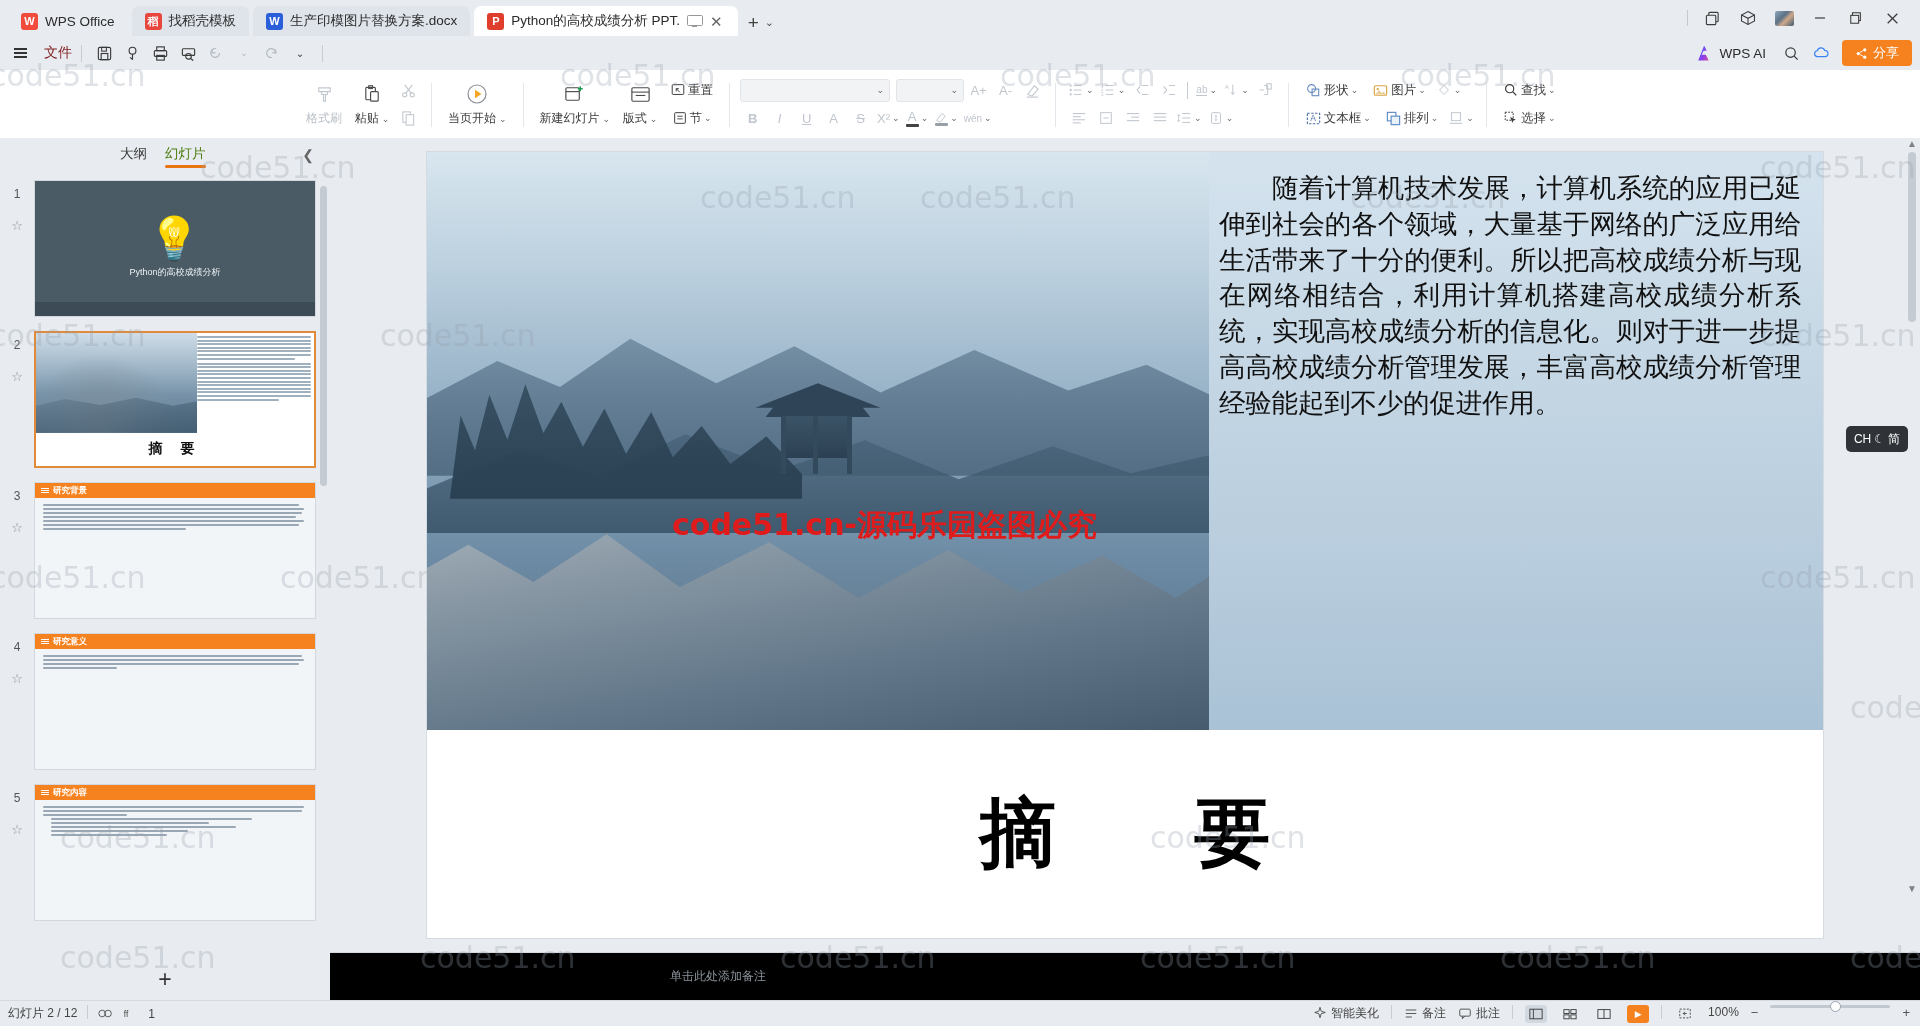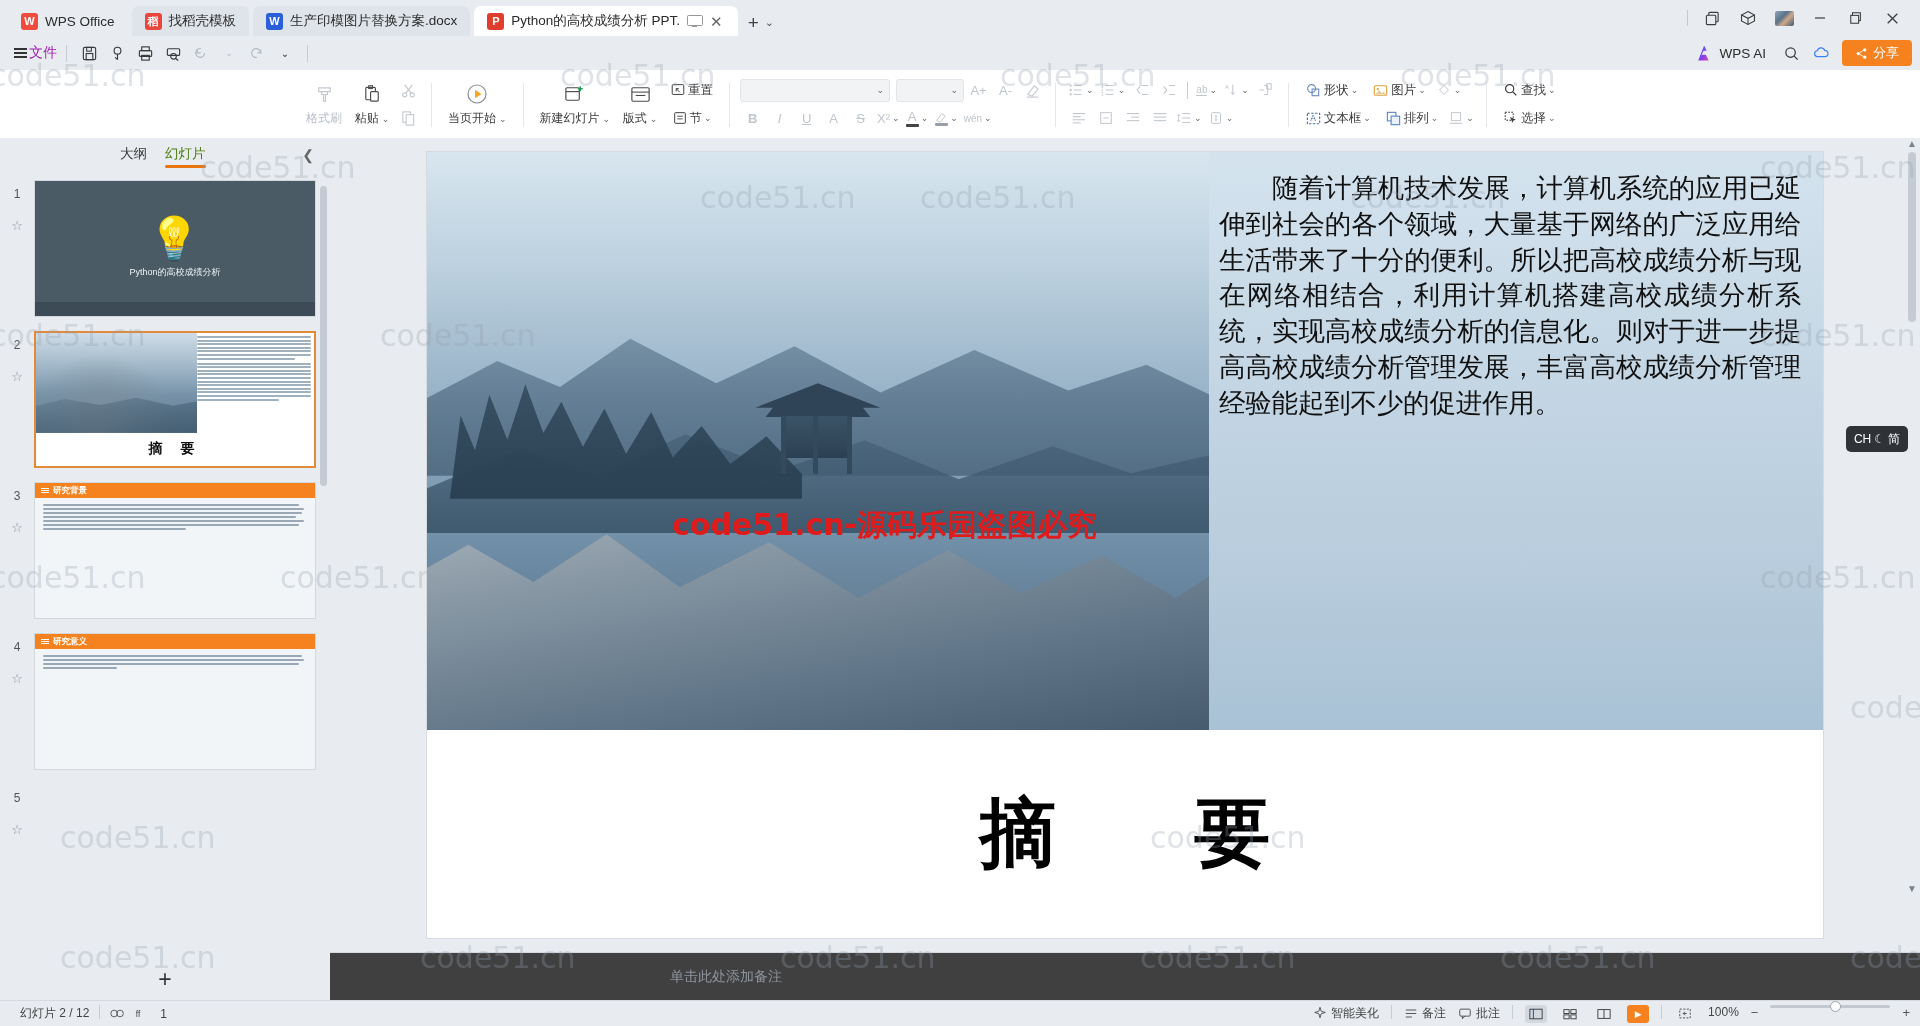--- a/index.html
+++ b/index.html
@@ -60,22 +60,22 @@
     width: 19px; height: 15px; border-radius: 2px;
     background: linear-gradient(135deg,#8fa9bd 0%, #5b7186 40%, #cfa88a 60%, #3e5a70 100%);
   }
 
   
   .menubar {
     height: 34px; flex: 0 0 34px; background: #e8ecf0;
     display: flex; align-items: center; position: relative;
   }
   .mfile {
-    display: flex; align-items: center; gap: 2px; margin-left: 14px;
-    font-size: 14px; color: #a21caf;
+    display: flex; align-items: center; gap: 17px; margin-left: 14px;
+    font-size: 14px; color: #7f1d1d;
   }
   .hamb { display: inline-flex; flex-direction: column; gap: 2.5px; }
   .hamb i { display: block; width: 13px; height: 1.6px; background: #333; }
   .qsep { width: 1px; height: 17px; background: #c6ccd4; margin: 0 9px; }
   .qgroup { display: flex; align-items: center; gap: 2px; }
   .qbtn {
     width: 26px; height: 24px; display: flex; align-items: center; justify-content: center;
     color: #3a3a3a;
   }
   .qbtn.dim { color: #b3bac2; }
@@ -268,40 +268,40 @@
   }
   .ptxt + .ptxt { margin-top: 0; }
   .slide-bottom {
     height: 208px; background: #fff; display: flex; align-items: center; justify-content: center;
   }
   .title-cn {
     font-size: 76px; font-weight: bold; letter-spacing: 56px; color: #000;
     text-indent: 56px; font-family: "DejaVu Sans", "Liberation Sans", sans-serif;
   }
   .notes {
-    height: 48px; flex: 0 0 48px; border-top: 1px solid #d5dae0; background: #404040;
-    display: flex; align-items: center; padding-left: 340px; font-size: 14px; color: #8d949c;
+    height: 48px; flex: 0 0 48px; border-top: 1px solid #d5dae0; background: #000000;
+    display: flex; align-items: center; padding-left: 340px; font-size: 12px; color: #8d949c;
   }
   .v-scroll { position: absolute; right: 4px; top: 14px; width: 8px; height: 170px; background: #c4cbd3; border-radius: 5px; }
   .v-up { position: absolute; right: 3px; top: 0px; font-size: 10px; color: #7a828b; }
   .v-dn { position: absolute; right: 3px; bottom: 58px; font-size: 10px; color: #7a828b; }
 
   
   .imebadge {
     position: absolute; right: 12px; top: 288px; width: 62px; height: 26px;
     background: #2f3337; color: #fff; border-radius: 5px;
     display: flex; align-items: center; justify-content: center; gap: 3px; font-size: 12px;
   }
 
   
   .statusbar {
     height: 26px; flex: 0 0 26px; background: #e8ecf0; border-top: 1px solid #d5dae0;
     display: flex; align-items: center; font-size: 12px; color: #444; position: relative;
   }
-  .sb-l { display: flex; gap: 10px; padding-left: 20px; }
+  .sb-l { display: flex; gap: 10px; padding-left: 8px; }
   .sb-r { position: absolute; right: 10px; display: flex; align-items: flex-start; gap: 12px; }
   .sb-item { display: flex; align-items: center; gap: 4px; white-space: nowrap; }
   .sb-sep { width: 1px; height: 14px; background: #c6ccd4; }
   .viewbtn { width: 22px; height: 18px; display: flex; align-items: center; justify-content: center; }
   .viewbtn.active { background: #d2d8e0; border-radius: 3px; }
   .playbtn {
     width: 22px; height: 18px; background: #f5821f; border-radius: 3px;
     display: flex; align-items: center; justify-content: center; color: #fff; font-size: 9px;
   }
   .zslider { width: 120px; height: 3px; background: #c2c8d0; border-radius: 2px; position: relative; }
@@ -912,20 +912,40 @@
                 <i style="width:97%"></i>
                 <i style="width:28%"></i>
             </div>
           </div>
         </div>
 
         <div class="srow-item">
           <div class="snum">
             <span class="n">5</span>
             <span class="star">☆</span>
+          </div>
+          <div class="sthumb">
+            <div class="tc-head">
+              <span class="tc-burger">
+                  <i></i>
+                  <i></i>
+                  <i></i>
+                </span>
+              <span>研究内容</span>
+            </div>
+            <div class="tc-body">
+              <i style="width:99%"></i>
+                <i style="width:98%"></i>
+                <i style="width:32%"></i>
+              <i style="width:76%;margin-left:8px"></i>
+                <i style="width:60%;margin-left:8px"></i>
+                <i style="width:70%;margin-left:8px"></i>
+                <i style="width:52%;margin-left:8px"></i>
+                <i style="width:44%;margin-left:8px"></i>
+            </div>
           </div>
         </div>
 
       </div>
       <div class="sp-scroll"></div>
       <div class="spanel-foot">
         <span>+</span>
       </div>
     </div>
 

